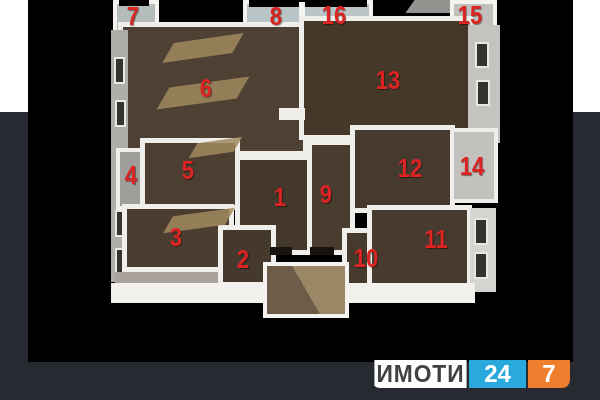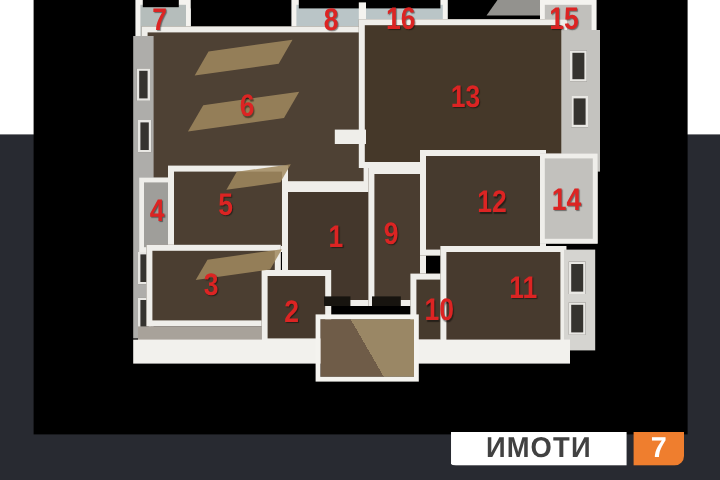--- a/index.html
+++ b/index.html
@@ -106,16 +106,17 @@
       <span class="num" style="left:297px;top:168px;">12</span>
       <span class="num" style="left:275px;top:80px;">13</span>
       <span class="num" style="left:359px;top:166px;">14</span>
       <span class="num" style="left:357px;top:15px;">15</span>
       <span class="num" style="left:221px;top:15px;">16</span>
     </div>
   </div>
 
   <div id="logo">
     <div class="brand">ИМОТИ</div>
+    <div class="blue">24</div>
     <div class="slash"></div>
     <div class="orange">7</div>
   </div>
 </div>
 
 </body></html>

